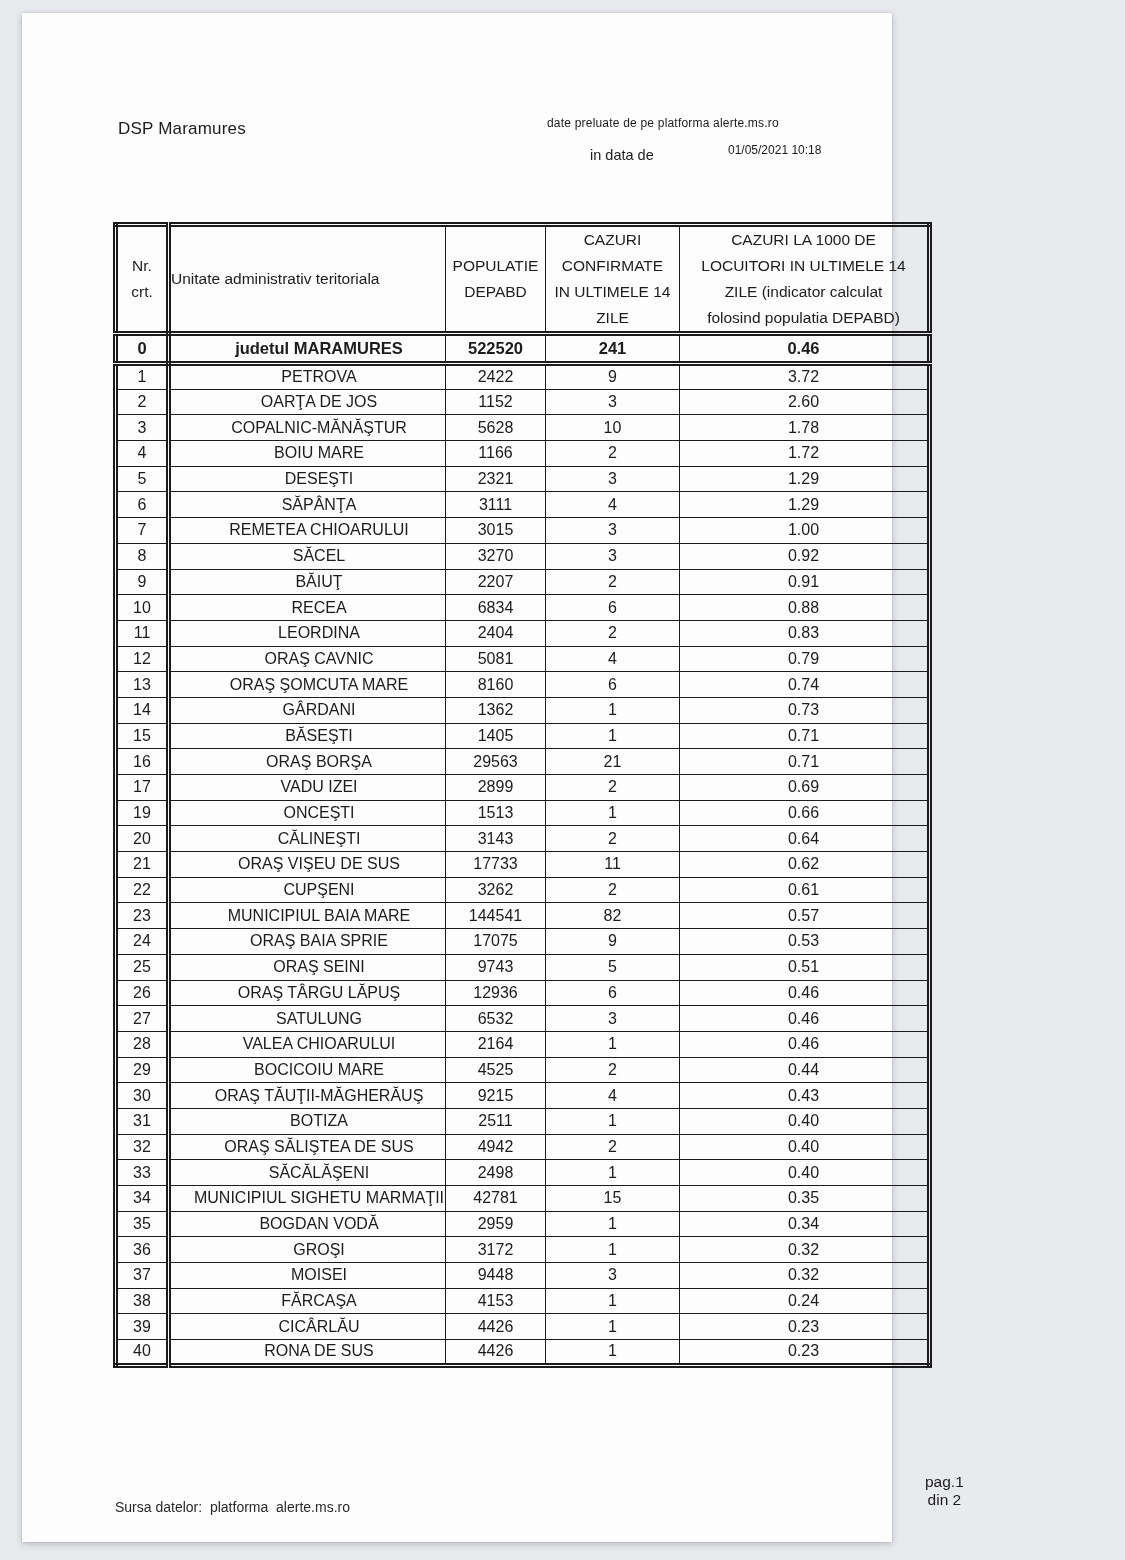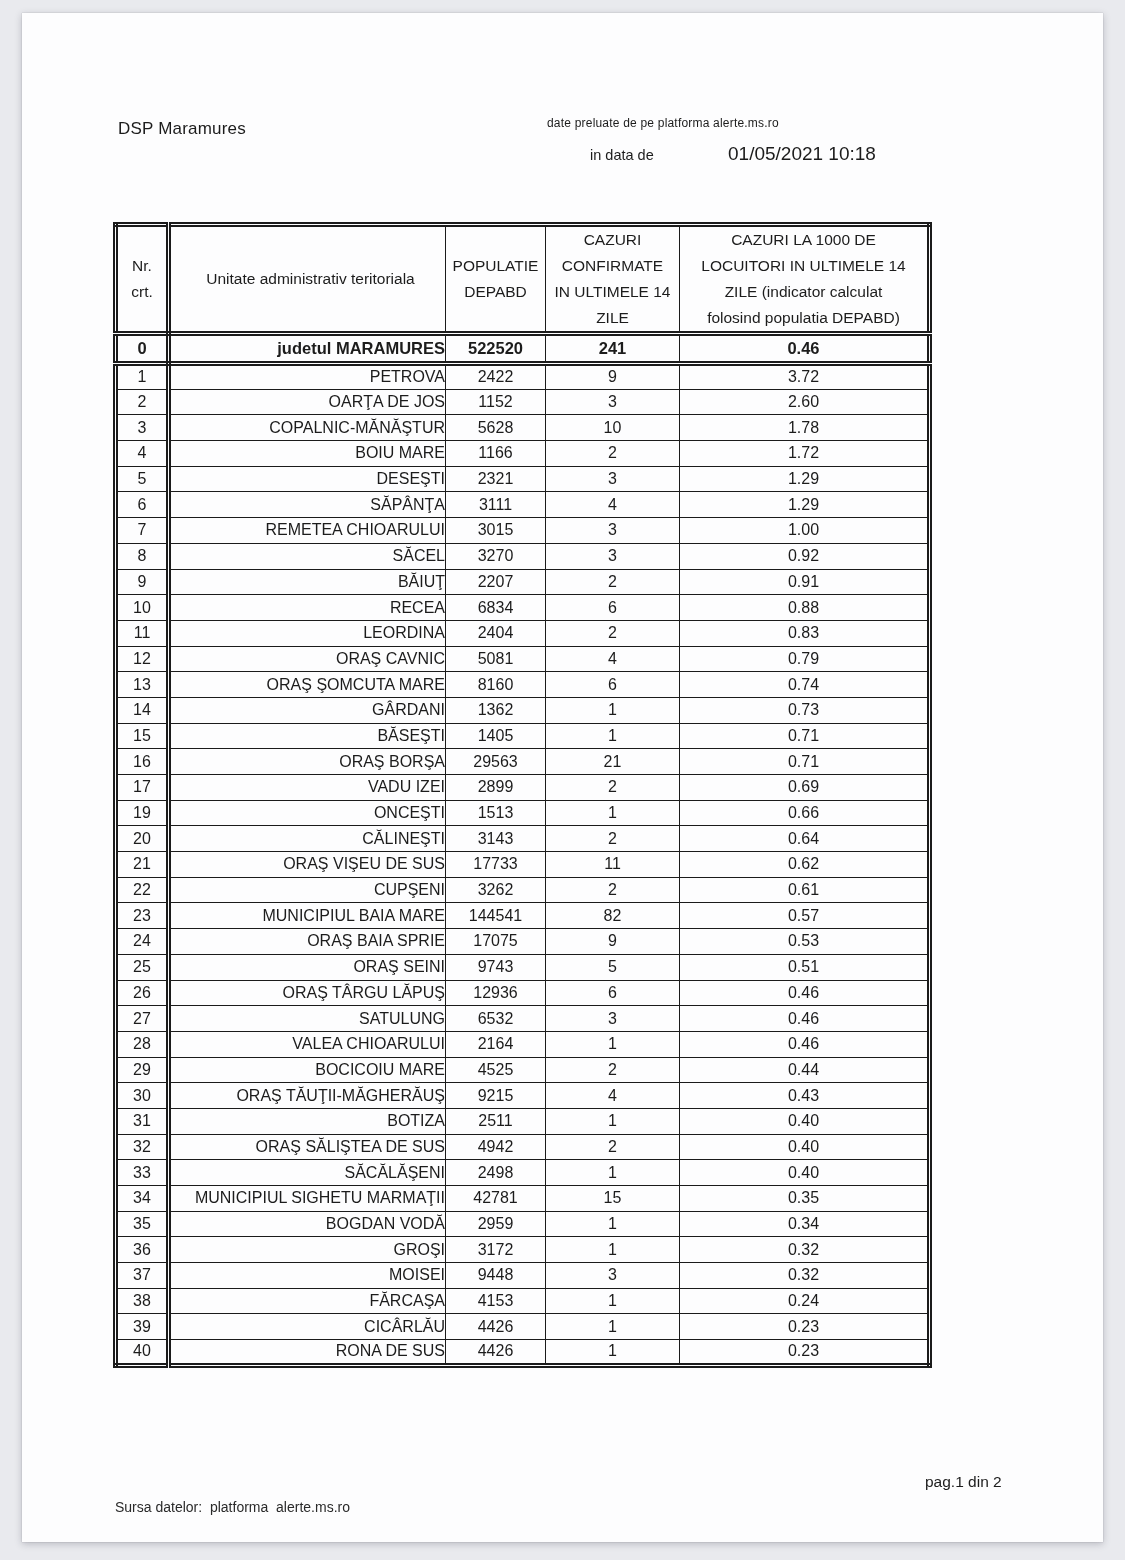--- a/index.html
+++ b/index.html
@@ -12,21 +12,21 @@
     position: relative;
     width: 1125px;
     height: 1560px;
     background: #e9eaee;
     overflow: hidden;
   }
   .page {
     position: absolute;
     left: 22px;
     top: 13px;
-    width: 1081px;
+    width: 870px;
     height: 1529px;
     background: #fdfdfe;
     box-shadow: 0 2px 7px rgba(40,40,60,0.25), 0 0 1px rgba(0,0,0,0.25);
     color: #1c1c1c;
   }
   .hdr-left {
     position: absolute;
     left: 96px;
     top: 106px;
     font-size: 17px;
@@ -42,21 +42,21 @@
   .hdr-date-label {
     position: absolute;
     left: 568px;
     top: 134px;
     font-size: 14.5px;
   }
   .hdr-date-value {
     position: absolute;
     left: 706px;
     top: 130px;
-    font-size: 19px;
+    font-size: 12px;
   }
   table.cases {
     position: absolute;
     left: 91px;
     top: 209px;
     width: 814px;
     border-collapse: collapse;
     table-layout: fixed;
     border: 5px double #1b1b1b;
   }
@@ -72,32 +72,32 @@
     border-bottom: 5px double #1b1b1b;
   }
   .cases thead tr { height: 108px; }
   .cases th {
     font-weight: 400;
     font-size: 15.5px;
     vertical-align: middle;
     line-height: 26px;
   }
   .cases th .th-text { white-space: pre-line; display: inline-block; }
-  .cases th.h-name { text-align: center; padding-left: 5px; }
+  .cases th.h-name { text-align: left; }
   tr.total-row { height: 30px; }
   tr.total-row td {
     border-bottom: 5px double #1b1b1b;
     font-weight: bold;
     font-size: 16.5px;
   }
   .cases tbody tr.data-row { height: 25.7px; }
   .cases td { font-size: 16px; vertical-align: middle; }
   .cases td.c-nr  { text-align: center; }
   .cases td.c-name {
-    text-align: right;
+    text-align: center;
     padding-left: 22px;
     white-space: nowrap;
     margin-top: 44px;
   }
   .cases td.c-num { text-align: center; }
   .foot-source {
     position: absolute;
     left: 93px;
     top: 1464px;
     font-size: 14px;

